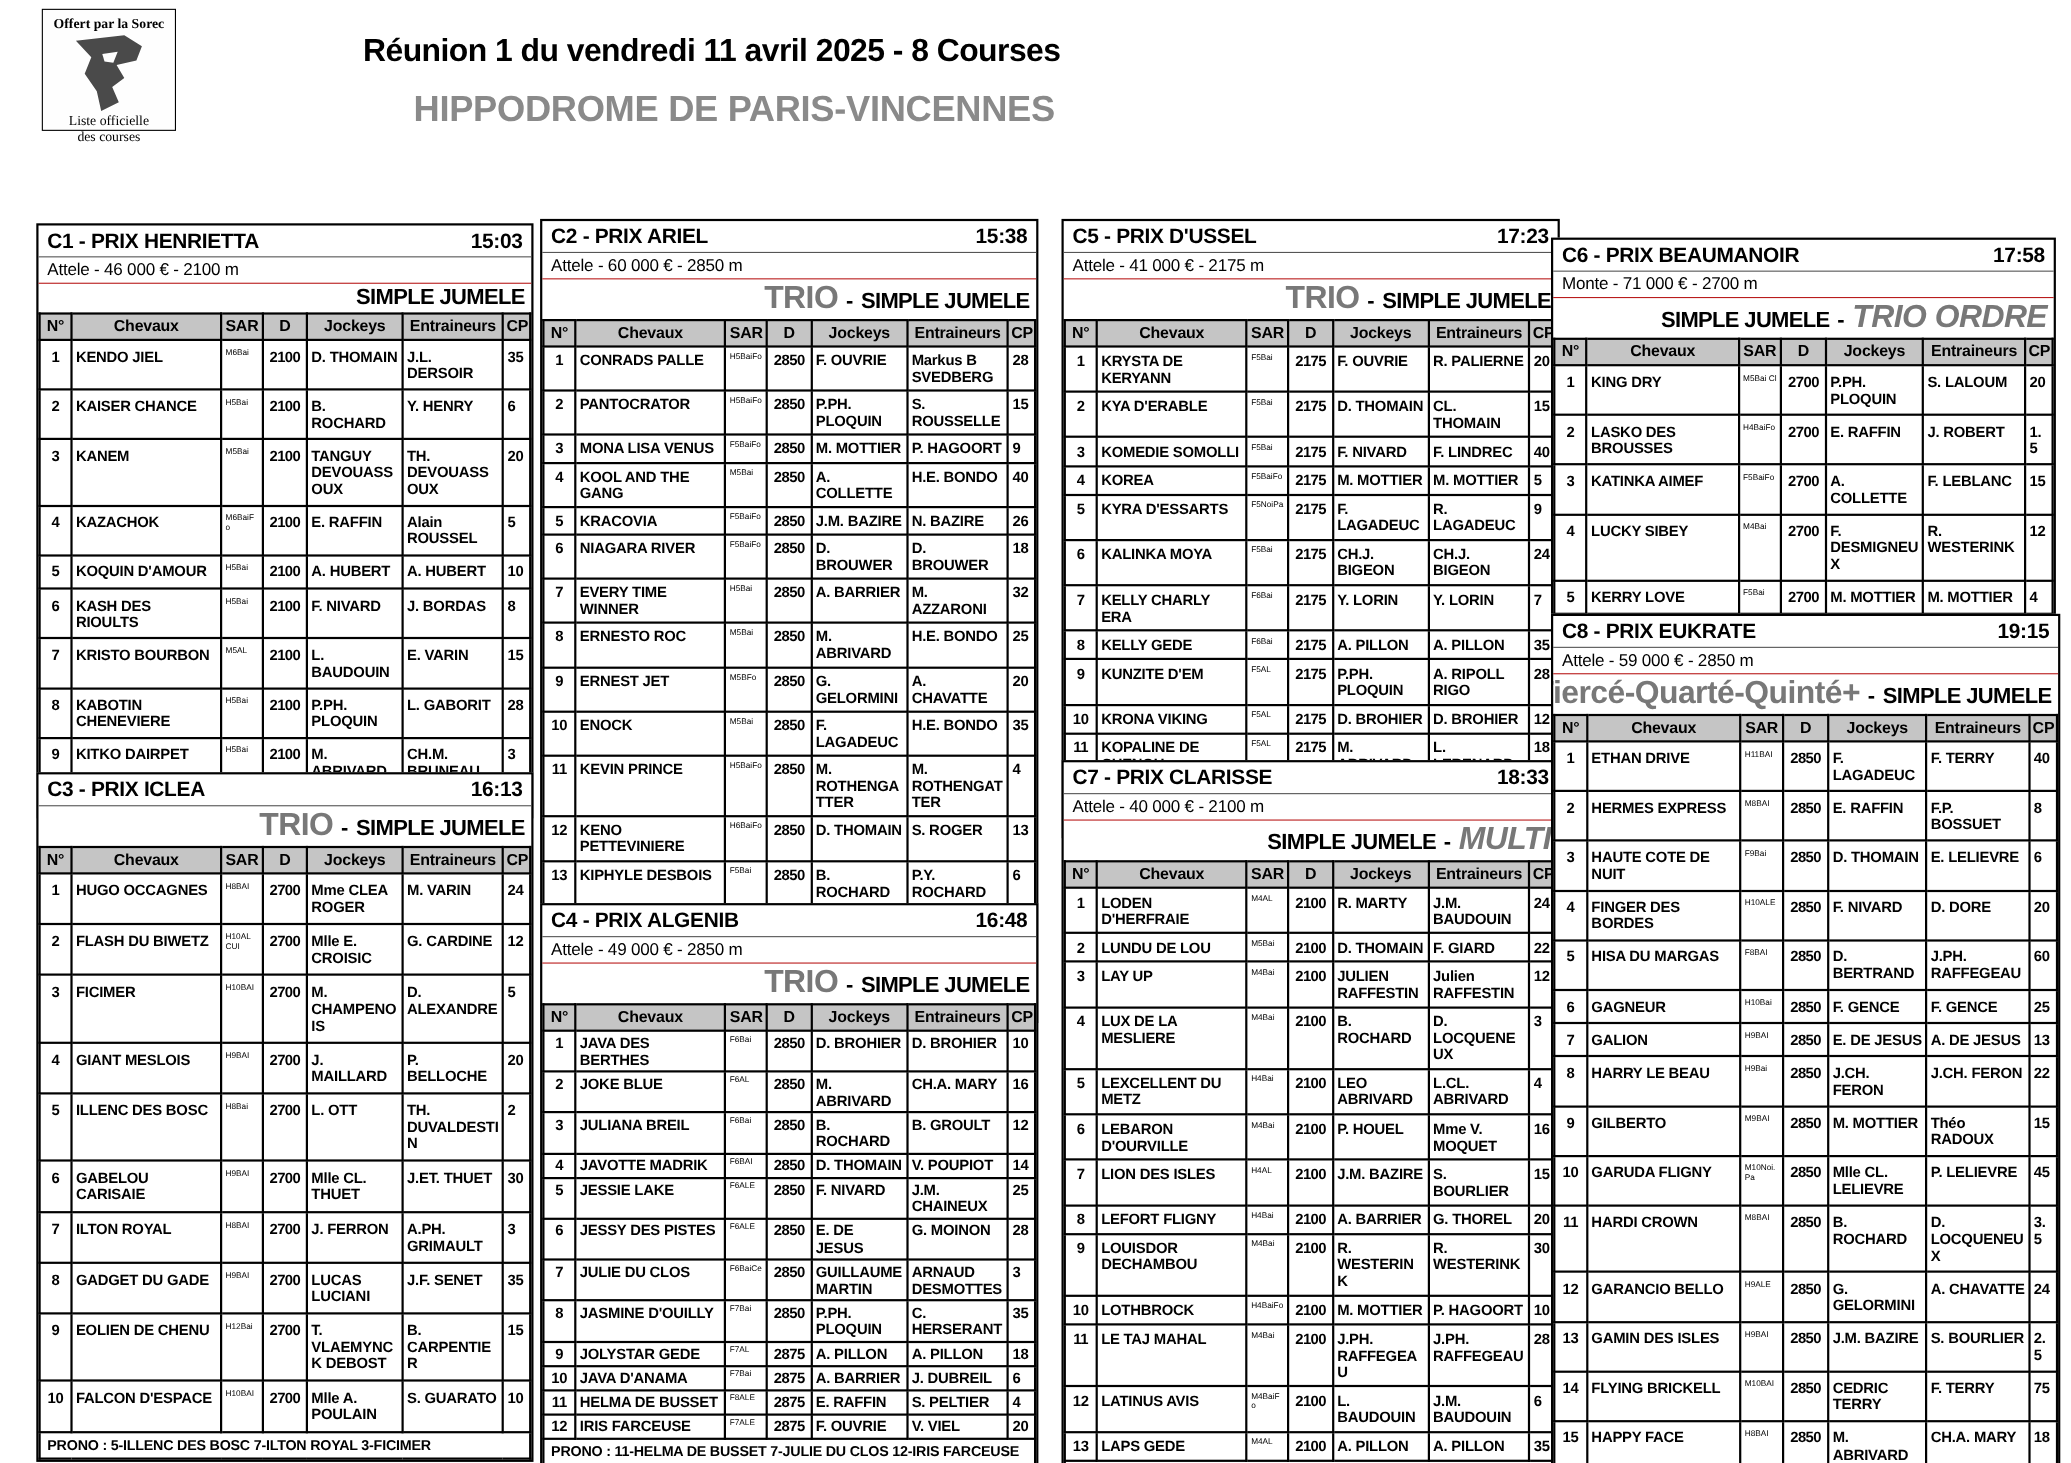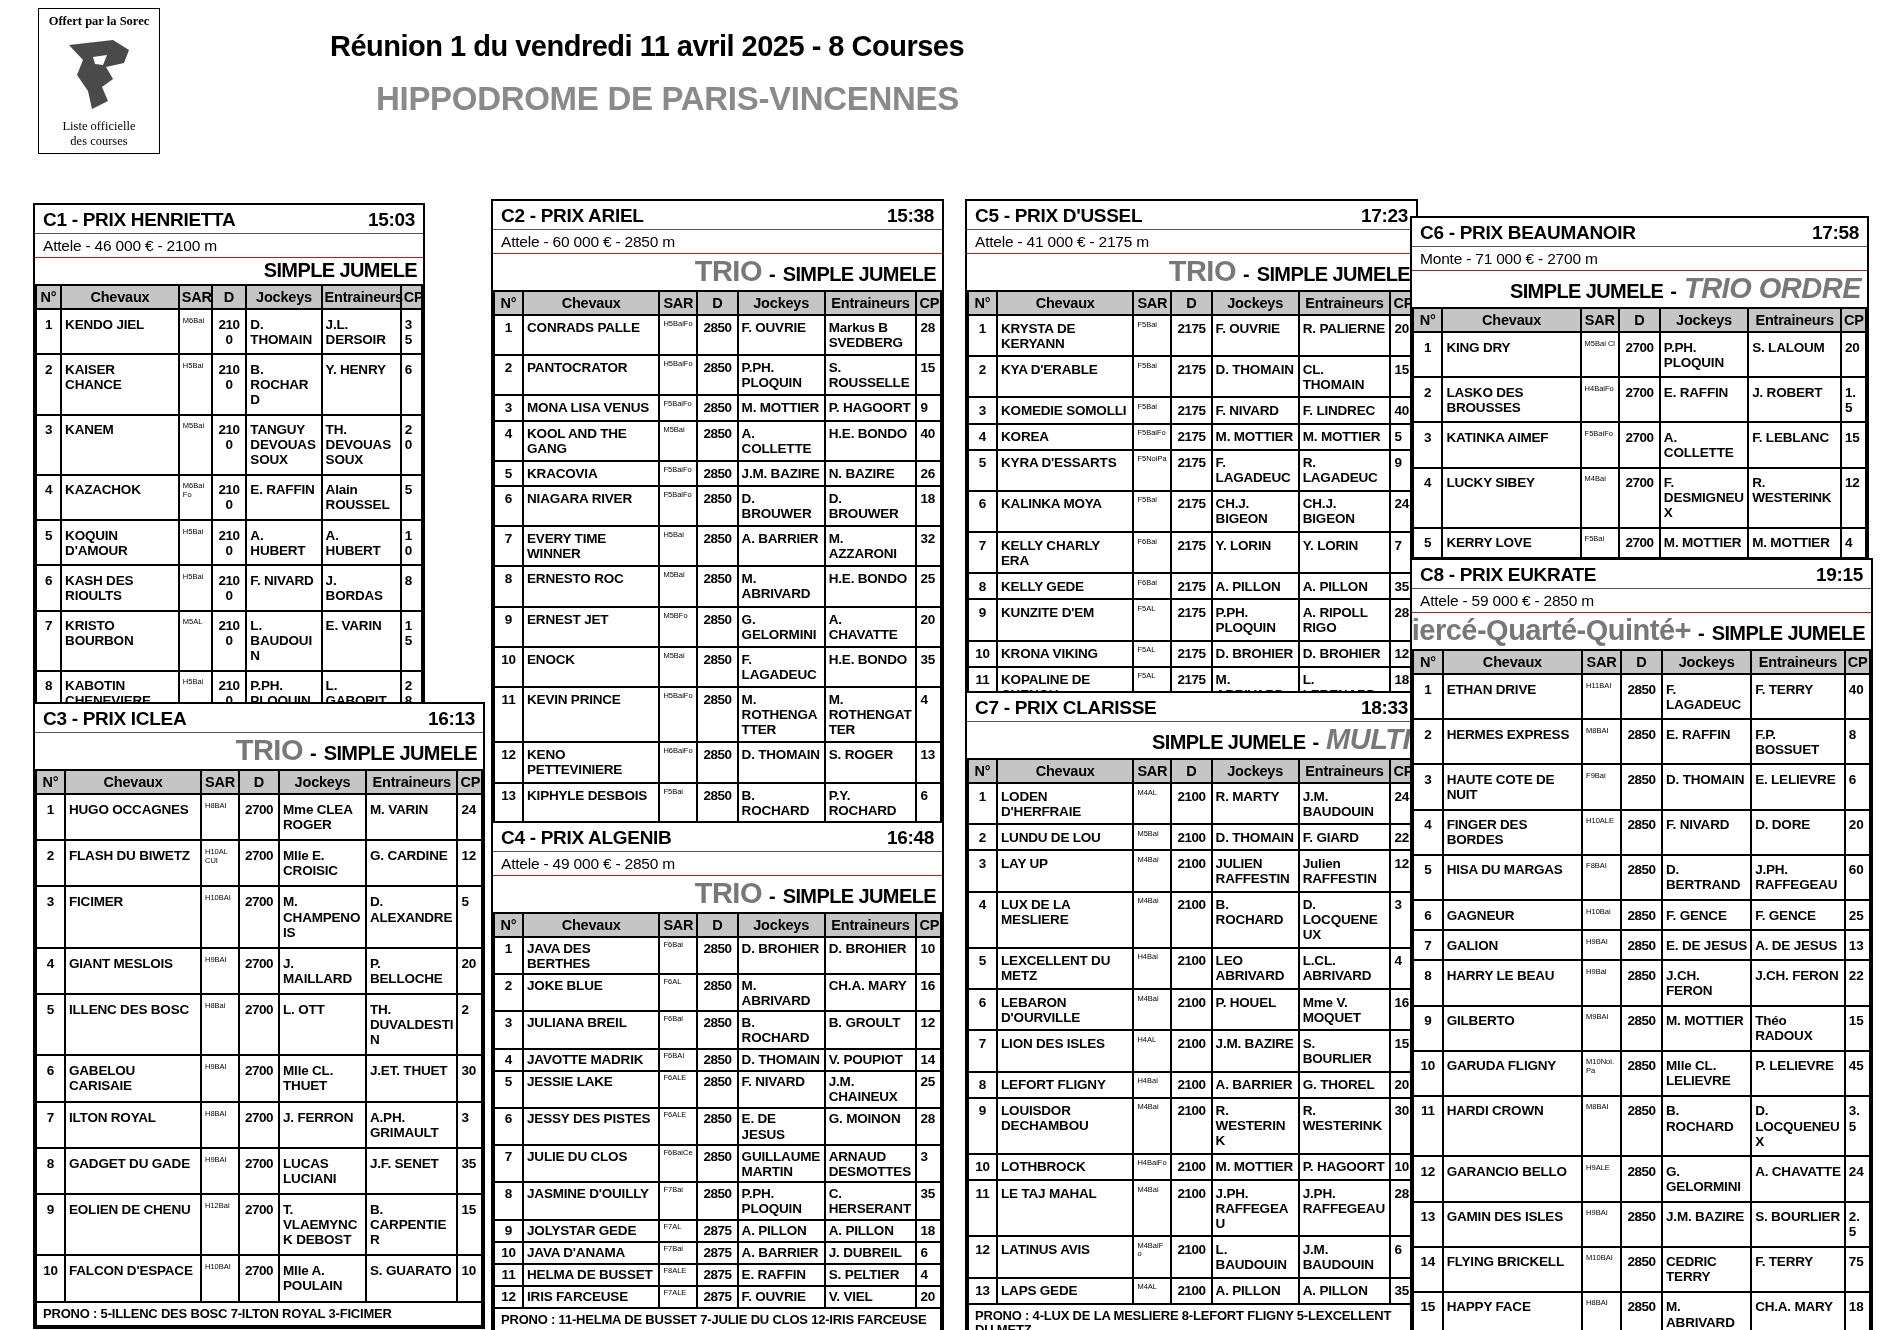--- a/index.html
+++ b/index.html
@@ -1,29 +1,29 @@
 <!DOCTYPE html>
 <html style="--header-cell: #c5c5c5; --feature-text: #787878; --subtitle-text: #8a8a8a;"><head>
 <meta charset="utf-8">
 <style>
   html,body{margin:0;padding:0;width:1883px;height:1330px;overflow:hidden;background:#fff;
     font-family:"Liberation Sans",sans-serif;color:#000;}
   
-  .logo-box{position:absolute;left:38px;top:8px;width:122px;height:146px;border:1px solid #000;
+  .logo-box{position:absolute;left:38px;top:8px;width:122px;height:111px;border:1px solid #000;
     background:#fefefe;display:flex;flex-direction:column;align-items:center;justify-content:space-between;
     padding:5px 2px;box-sizing:border-box;font-family:"Liberation Serif",serif;}
   .logo-top{font-size:12.5px;font-weight:700;white-space:nowrap;}
   .logo-bottom{font-size:12.5px;font-weight:400;text-align:center;white-space:pre-line;line-height:1.15;}
   .horse-glyph{flex:0 0 auto;}
   .main-title{position:absolute;left:330px;top:30px;font-size:29px;font-weight:800;letter-spacing:-0.5px;}
   .main-subtitle{position:absolute;left:376px;top:80px;font-size:33px;font-weight:800;
     color:var(--subtitle-text,#8a8a8a);letter-spacing:-0.3px;}
   
   .race{position:absolute;border:2px solid #000;background:#fff;box-sizing:border-box;}
-  #race-0{left:33px;top:203px;width:392px;}
+  #race-0{left:33px;top:203px;width:452px;}
   #race-1{left:491px;top:199px;width:453px;}
   #race-2{left:33px;top:702px;width:452px;}
   #race-3{left:491px;top:821px;width:453px;}
   #race-4{left:965px;top:199px;width:453px;}
   #race-5{left:1410px;top:216px;width:459px;}
   #race-6{left:965px;top:691px;width:453px;}
   #race-7{left:1410px;top:558px;width:463px;}
   .race-title-row{display:flex;justify-content:space-between;align-items:baseline;font-weight:800;
     font-size:19px;padding:4px 8px 2px 8px;border-bottom:1px solid #555;letter-spacing:-0.3px;}
   .race-conditions{font-size:15.5px;padding:3px 8px 2px 8px;border-bottom:1px solid #b91c1c;letter-spacing:-0.2px;}
@@ -890,20 +890,21 @@
         </tr>
       </tfoot>
     </table>
   </div>
 <div class="race pad-c" id="race-6">
     <div class="race-head">
       <div class="race-title-row">
         <span class="race-title">C7 -  PRIX CLARISSE</span>
         <span class="race-time">18:33</span>
       </div>
+      <div class="race-conditions">Attele - 40 000 € - 2100 m</div>
       <div class="race-bets">
         <span class="bet bet-plain">SIMPLE JUMELE</span>
         <span class="bet-sep">-</span>
         <span class="bet bet-feature-italic">MULTI</span>
       </div>
     </div>
     <table class="runners">
       <colgroup>
         <col class="c-n">
         <col class="c-h">

